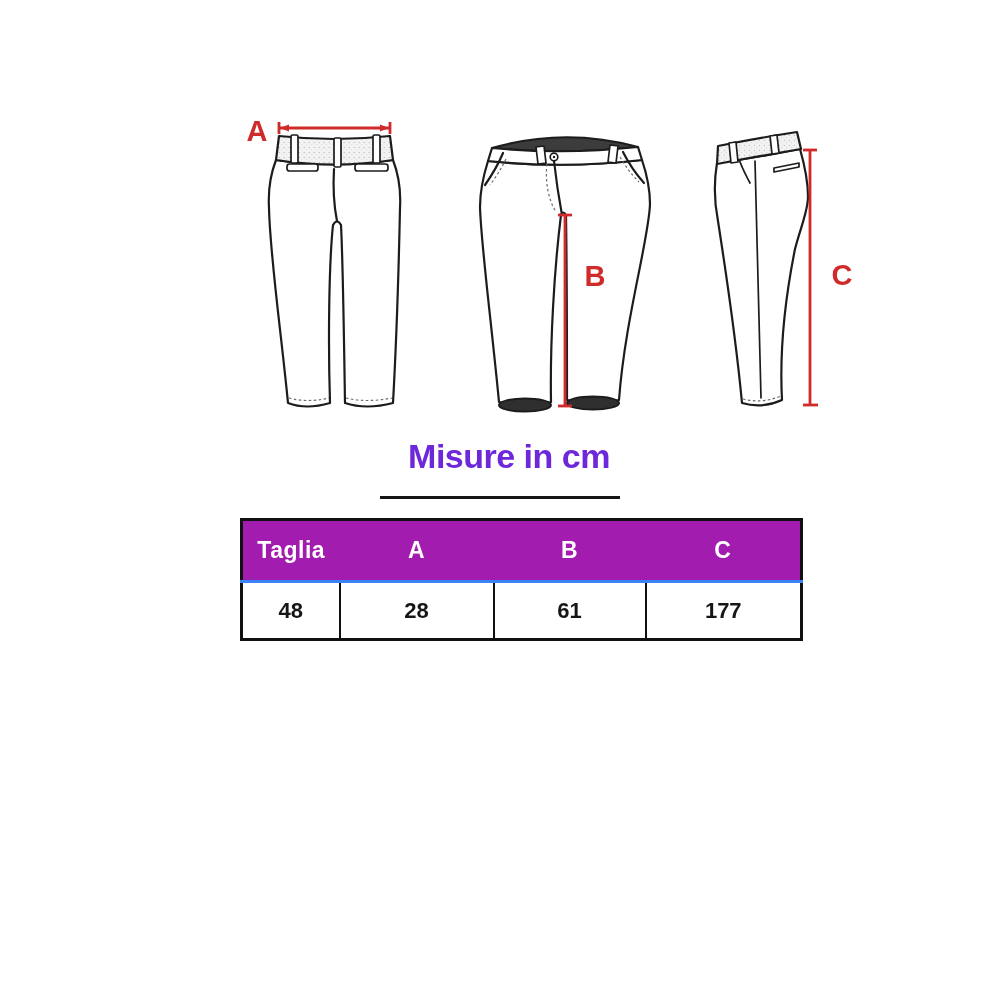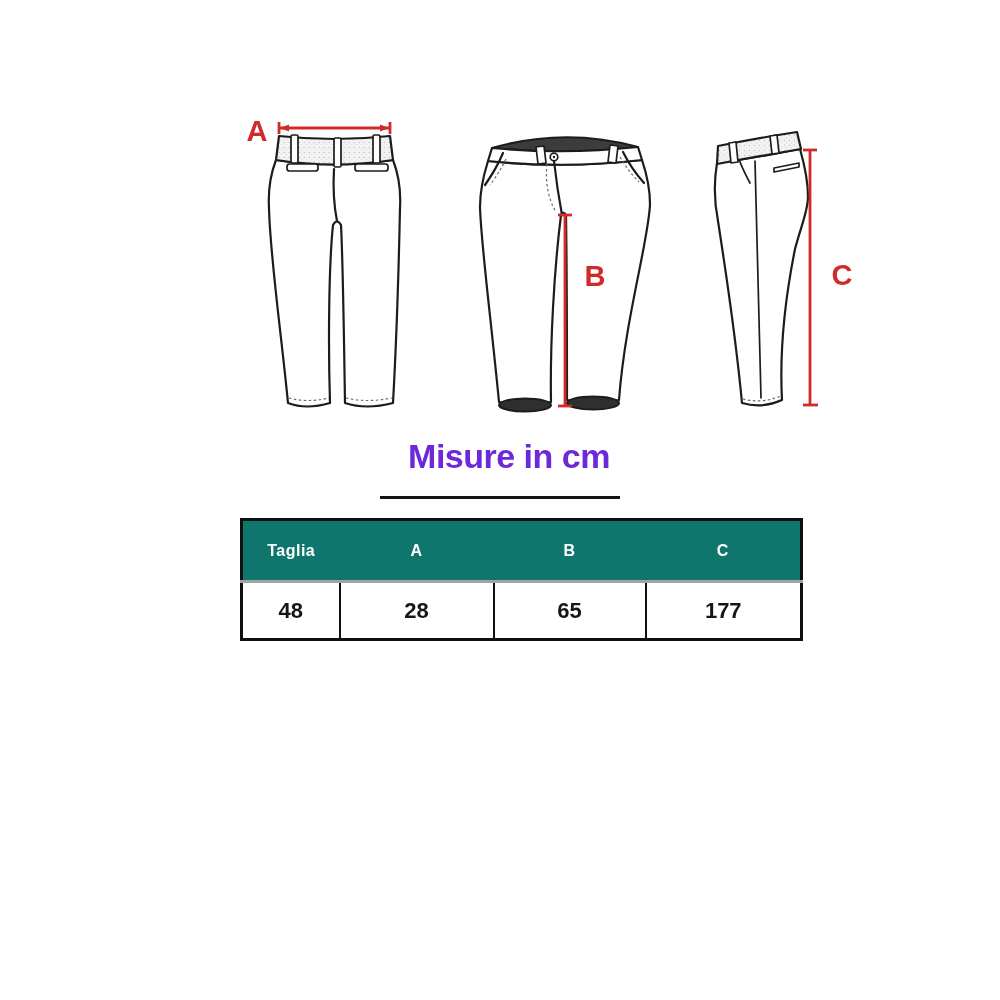--- a/index.html
+++ b/index.html
@@ -62,37 +62,37 @@
     left: 240px;
     top: 518px;
     width: 560px;
     border-collapse: collapse;
     table-layout: fixed;
     border: 3px solid #101010;
   }
   table.size-table thead tr { height: 62px; }
   table.size-table tbody tr { height: 58px; }
   table.size-table th {
-    background: #0f766e;
+    background: #a21caf;
     color: #ffffff;
-    font-size: 16px;
+    font-size: 23px;
     font-weight: bold;
     letter-spacing: 0.5px;
     text-align: center;
     vertical-align: middle;
     border: 0;
   }
   table.size-table td {
     background: #ffffff;
     color: #161616;
     font-size: 22px;
     font-weight: bold;
     text-align: center;
     vertical-align: middle;
-    border-top: 3px solid #a3a3a3;
+    border-top: 3px solid #3b82f6;
   }
   table.size-table td + td { border-left: 2px solid #101010; }
 </style>
 </head>
 <body>
 
 <div class="canvas">
 
   <figure class="fig fig-back">
     <svg viewBox="0 0 185 310" width="185" height="310">
@@ -199,19 +199,19 @@
         <th>Taglia</th>
         <th>A</th>
         <th>B</th>
         <th>C</th>
       </tr>
     </thead>
     <tbody>
       <tr>
         <td>48</td>
         <td>28</td>
-        <td>65</td>
+        <td>61</td>
         <td>177</td>
       </tr>
     </tbody>
   </table>
 
 </div>
 
 </body></html>

